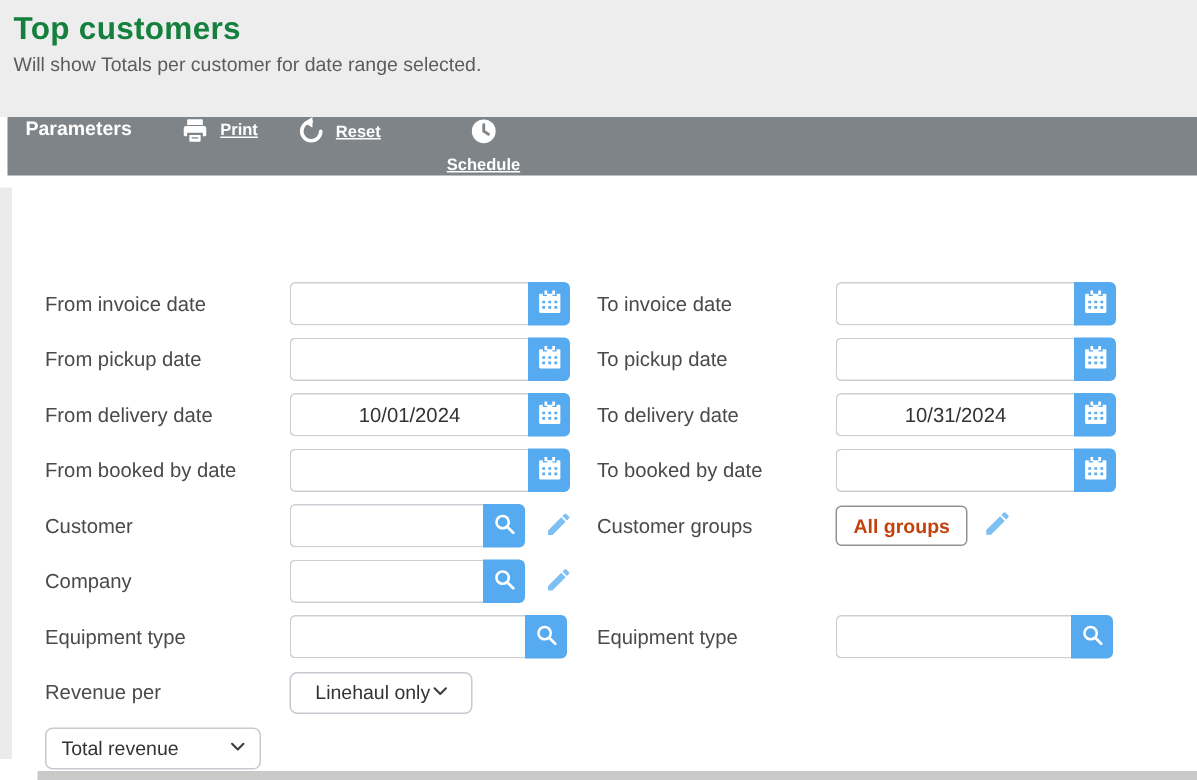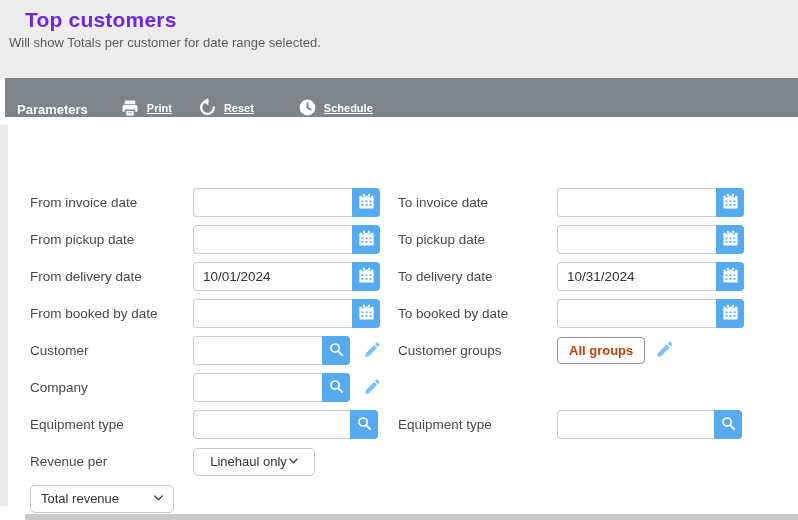--- a/index.html
+++ b/index.html
@@ -13,52 +13,51 @@
   }
   
   .header {
     height:78px;
     background:#ededee;
     padding:8px 10px 0 9px;
   }
   .page-title {
     font-size:21px;
     font-weight:700;
-    color:#6d28d9;
+    color:#15803d;
     letter-spacing:.2px;
-    margin-left:16px;
   }
   .page-subtitle {
     margin-top:3px;
     font-size:13px;
     color:#5c5c5c;
   }
   
   .toolbar {
     margin-left:5px;
     height:39px;
     background:#7f8488;
     display:flex;
-    align-items:flex-end;
+    align-items:flex-start;
     color:#fff;
     padding-left:12px;
   }
   .toolbar .params-label {
     font-size:13px;
     font-weight:700;
   }
   .tb-group {
     display:flex;
     align-items:center;
     gap:7px;
     cursor:pointer;
   }
   .tb-print { margin-left:32px; }
   .tb-reset { margin-left:26px; }
-  .tb-schedule { margin-left:44px; }
+  .tb-schedule { margin-left:44px;flex-direction:column; }
   .tb-link {
     font-size:11px;
     font-weight:700;
     color:#fff;
     text-decoration:underline;
   }
   .tb-icon { display:flex; align-items:center; }
   
   .left-strip {
     position:absolute;
@@ -88,20 +87,21 @@
   .date-field input {
     flex:1; min-width:0;
     border:1px solid #cbcfd4;
     border-right:none;
     border-radius:4px 0 0 4px;
     padding:0 9px;
     font-family:"Liberation Sans", sans-serif;
     font-size:13.5px;
     color:#333;
     outline:none;
+    text-align:center;
   }
   .icon-btn {
     width:28px; height:29px;
     background:#55aaf0;
     border:none;
     border-radius:0 4px 4px 0;
     display:flex; align-items:center; justify-content:center;
     cursor:pointer;
     flex:0 0 28px;
   }

